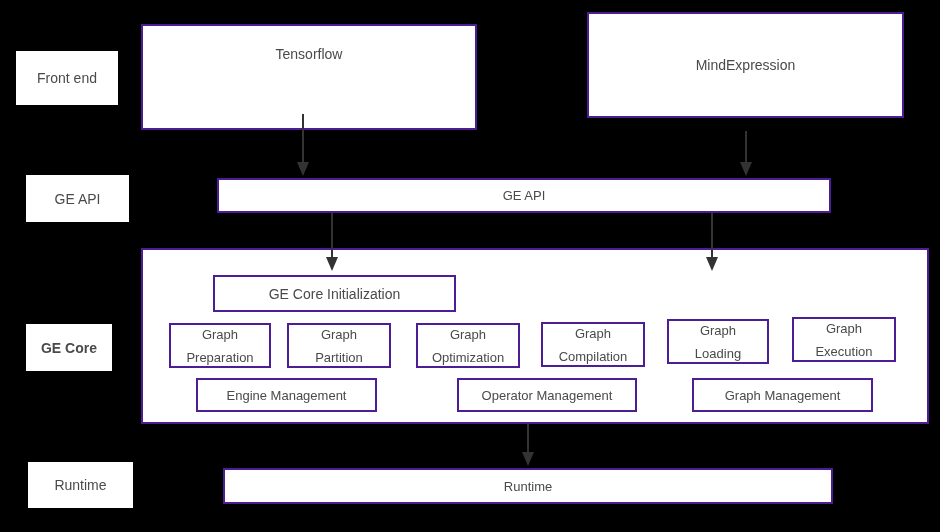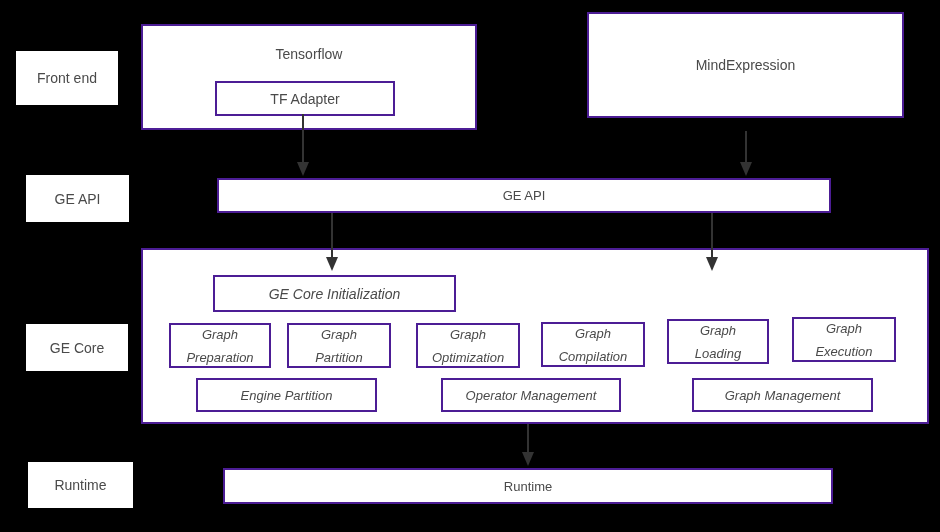--- a/index.html
+++ b/index.html
@@ -19,51 +19,50 @@
   .shaft{position:absolute;width:2px;background:#333;z-index:10;}
   .head{position:absolute;width:0;height:0;border-left:6px solid transparent;border-right:6px solid transparent;border-top:14px solid #333;z-index:10;}
 </style>
 </head>
 <body>
 
 <div class="canvas">
 
   <div class="wbox center row-label" style="left:16px;top:51px;width:102px;height:54px;">Front end</div>
   <div class="wbox center row-label" style="left:26px;top:175px;width:103px;height:47px;">GE API</div>
-  <div class="wbox center row-label" style="left:26px;top:324px;width:102px;height:47px;">GE Core</div>
+  <div class="wbox center row-label" style="left:26px;top:324px;width:86px;height:47px;font-weight:bold;">GE Core</div>
   <div class="wbox center row-label" style="left:28px;top:462px;width:105px;height:46px;">Runtime</div>
 
   <div class="wbox bordered" style="left:141px;top:24px;width:336px;height:106px;">
     <div class="tf-title">Tensorflow</div>
-    <div class="wbox bordered center title-14" style="left:72px;top:55px;width:180px;height:35px;">TF Adapter</div>
   </div>
 
   <div class="wbox bordered center title-14" style="left:587px;top:12px;width:317px;height:106px;">MindExpression</div>
 
   <div class="wbox bordered center bar-text" style="left:217px;top:178px;width:614px;height:35px;">GE API</div>
 
-  <div class="wbox bordered" style="left:141px;top:248px;width:788px;height:176px;font-style:italic;">
+  <div class="wbox bordered" style="left:141px;top:248px;width:788px;height:176px;">
 
     <div class="wbox bordered center title-14" style="left:70px;top:25px;width:243px;height:37px;">GE Core Initialization</div>
 
     <div class="wbox bordered center module" style="left:26px;top:73px;width:102px;height:45px;">Graph
 Preparation</div>
     <div class="wbox bordered center module" style="left:144px;top:73px;width:104px;height:45px;">Graph
 Partition</div>
     <div class="wbox bordered center module" style="left:273px;top:73px;width:104px;height:45px;">Graph
 Optimization</div>
     <div class="wbox bordered center module" style="left:398px;top:72px;width:104px;height:45px;">Graph
 Compilation</div>
     <div class="wbox bordered center module" style="left:524px;top:69px;width:102px;height:45px;">Graph
 Loading</div>
     <div class="wbox bordered center module" style="left:649px;top:67px;width:104px;height:45px;">Graph
 Execution</div>
 
-    <div class="wbox bordered center manager" style="left:53px;top:128px;width:181px;height:34px;">Engine Partition</div>
-    <div class="wbox bordered center manager" style="left:298px;top:128px;width:180px;height:34px;">Operator Management</div>
+    <div class="wbox bordered center manager" style="left:53px;top:128px;width:181px;height:34px;">Engine Management</div>
+    <div class="wbox bordered center manager" style="left:314px;top:128px;width:180px;height:34px;">Operator Management</div>
     <div class="wbox bordered center manager" style="left:549px;top:128px;width:181px;height:34px;">Graph Management</div>
   </div>
 
   <div class="wbox bordered center bar-text" style="left:223px;top:468px;width:610px;height:36px;">Runtime</div>
 
   <div class="shaft" style="left:302px;top:114px;height:50px;"></div>
   <div class="head" style="left:297px;top:162px;"></div>
 
   <div class="shaft" style="left:745px;top:131px;height:33px;"></div>
   <div class="head" style="left:740px;top:162px;"></div>

